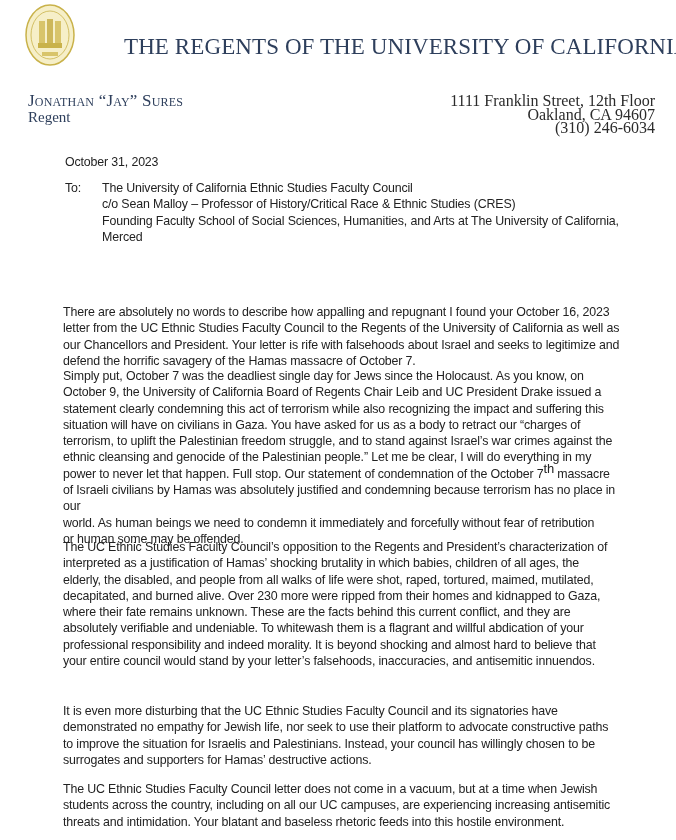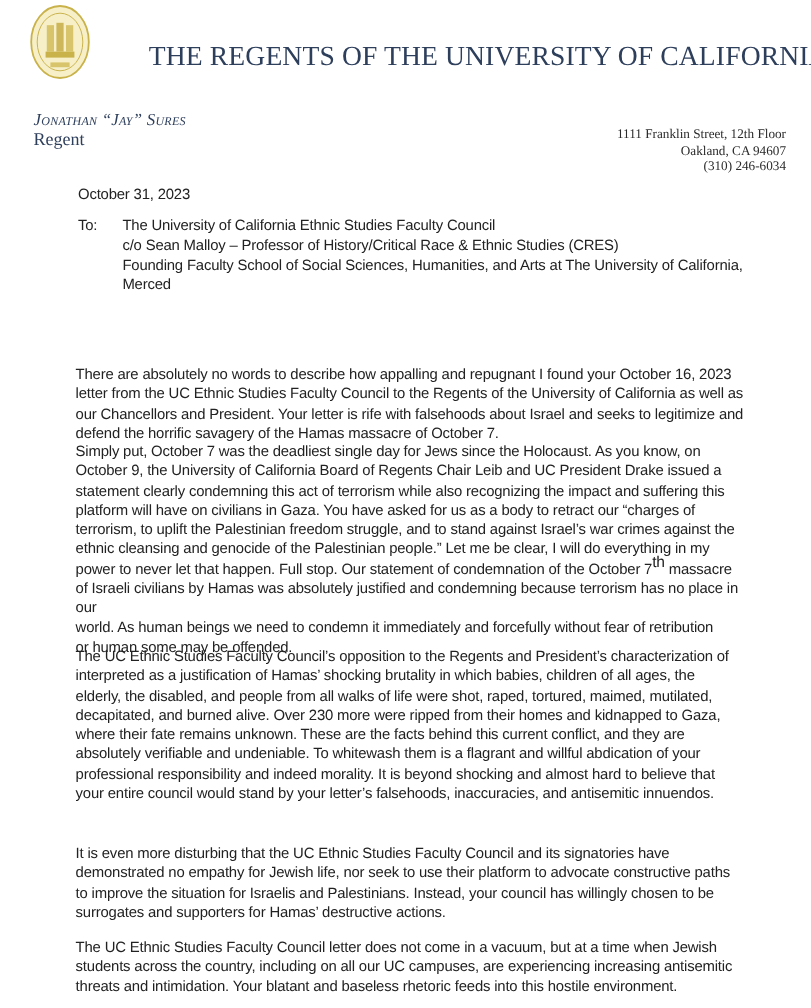--- a/index.html
+++ b/index.html
@@ -12,26 +12,26 @@
     .letterhead-title {
       position: absolute; left: 124px; top: 34px;
       font-family: "Liberation Serif", "DejaVu Serif", serif;
       font-size: 23px; color: #2e3f5c; letter-spacing: 0.1px; white-space: nowrap;
     }
     .sender {
       position: absolute; left: 28px; top: 92px;
       font-family: "Liberation Serif", "DejaVu Serif", serif;
       color: #2e3f5c; line-height: 17px;
     }
-    .sender-name { font-size: 14px; font-variant: small-caps; letter-spacing: 0.2px; font-style: italic; }
+    .sender-name { font-size: 17px; font-variant: small-caps; letter-spacing: 0.2px; }
     .sender-role { font-size: 15px; }
     .address {
       position: absolute; right: 21px; top: 94px; text-align: right;
       font-family: "Liberation Serif", "DejaVu Serif", serif;
-      font-size: 11px; color: #2b2b2b; line-height: 13.5px; margin-top: 12px;
+      font-size: 16px; color: #2b2b2b; line-height: 13.5px;
     }
 
     .body-text {
       font-family: "Liberation Sans", "DejaVu Sans", sans-serif;
       font-size: 12.4px; line-height: 16.3px; color: #222;
       letter-spacing: -0.15px;
     }
     .date { position: absolute; left: 65px; top: 154px; }
     .to-block { position: absolute; left: 65px; top: 180px; width: 580px; }
     .to-label { position: absolute; left: 0; top: 0; }
@@ -88,21 +88,21 @@
   <div>There are absolutely no words to describe how appalling and repugnant I found your October 16, 2023</div>
   <div>letter from the UC Ethnic Studies Faculty Council to the Regents of the University of California as well as</div>
   <div>our Chancellors and President. Your letter is rife with falsehoods about Israel and seeks to legitimize and</div>
   <div>defend the horrific savagery of the Hamas massacre of October 7.</div>
 </div>
 
 <div class="body-text para p2">
   <div>Simply put, October 7 was the deadliest single day for Jews since the Holocaust. As you know, on</div>
   <div>October 9, the University of California Board of Regents Chair Leib and UC President Drake issued a</div>
   <div>statement clearly condemning this act of terrorism while also recognizing the impact and suffering this</div>
-  <div>platform will have on civilians in Gaza. You have asked for us as a body to retract our “charges of</div>
+  <div>situation will have on civilians in Gaza. You have asked for us as a body to retract our “charges of</div>
   <div>terrorism, to uplift the Palestinian freedom struggle, and to stand against Israel’s war crimes against the</div>
   <div>ethnic cleansing and genocide of the Palestinian people.” Let me be clear, I will do everything in my</div>
   <div><span>power to never let that happen. Full stop. Our statement of condemnation of the October 7</span><sup>th</sup><span> massacre</span></div>
   <div>of Israeli civilians by Hamas was absolutely justified and condemning because terrorism has no place in our</div>
   <div>world.  As human beings we need to condemn it immediately and forcefully without fear of retribution</div>
   <div>or human some may be offended.</div>
 </div>
 
 <div class="body-text para p3">
   <div>The UC Ethnic Studies Faculty Council’s opposition to the Regents and President’s characterization of</div>

